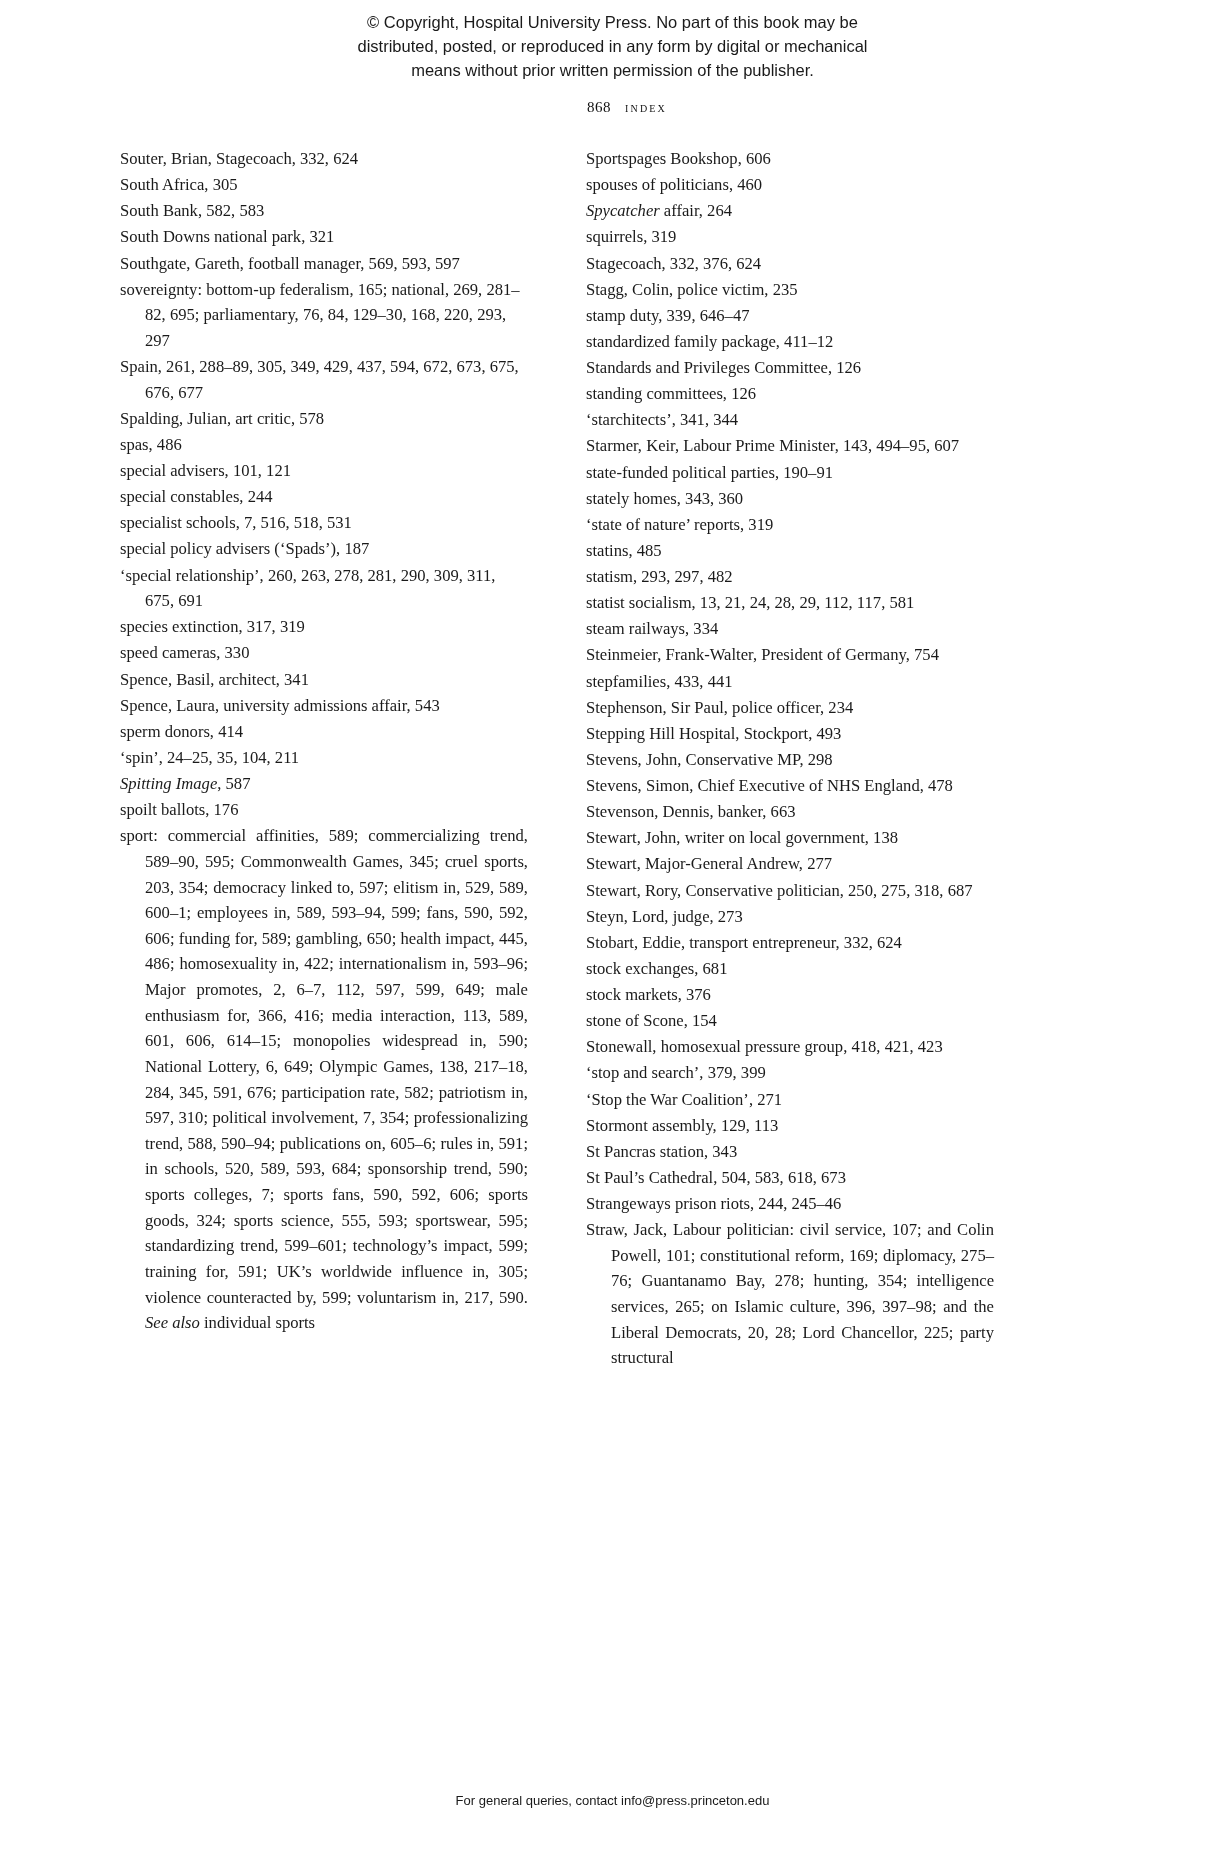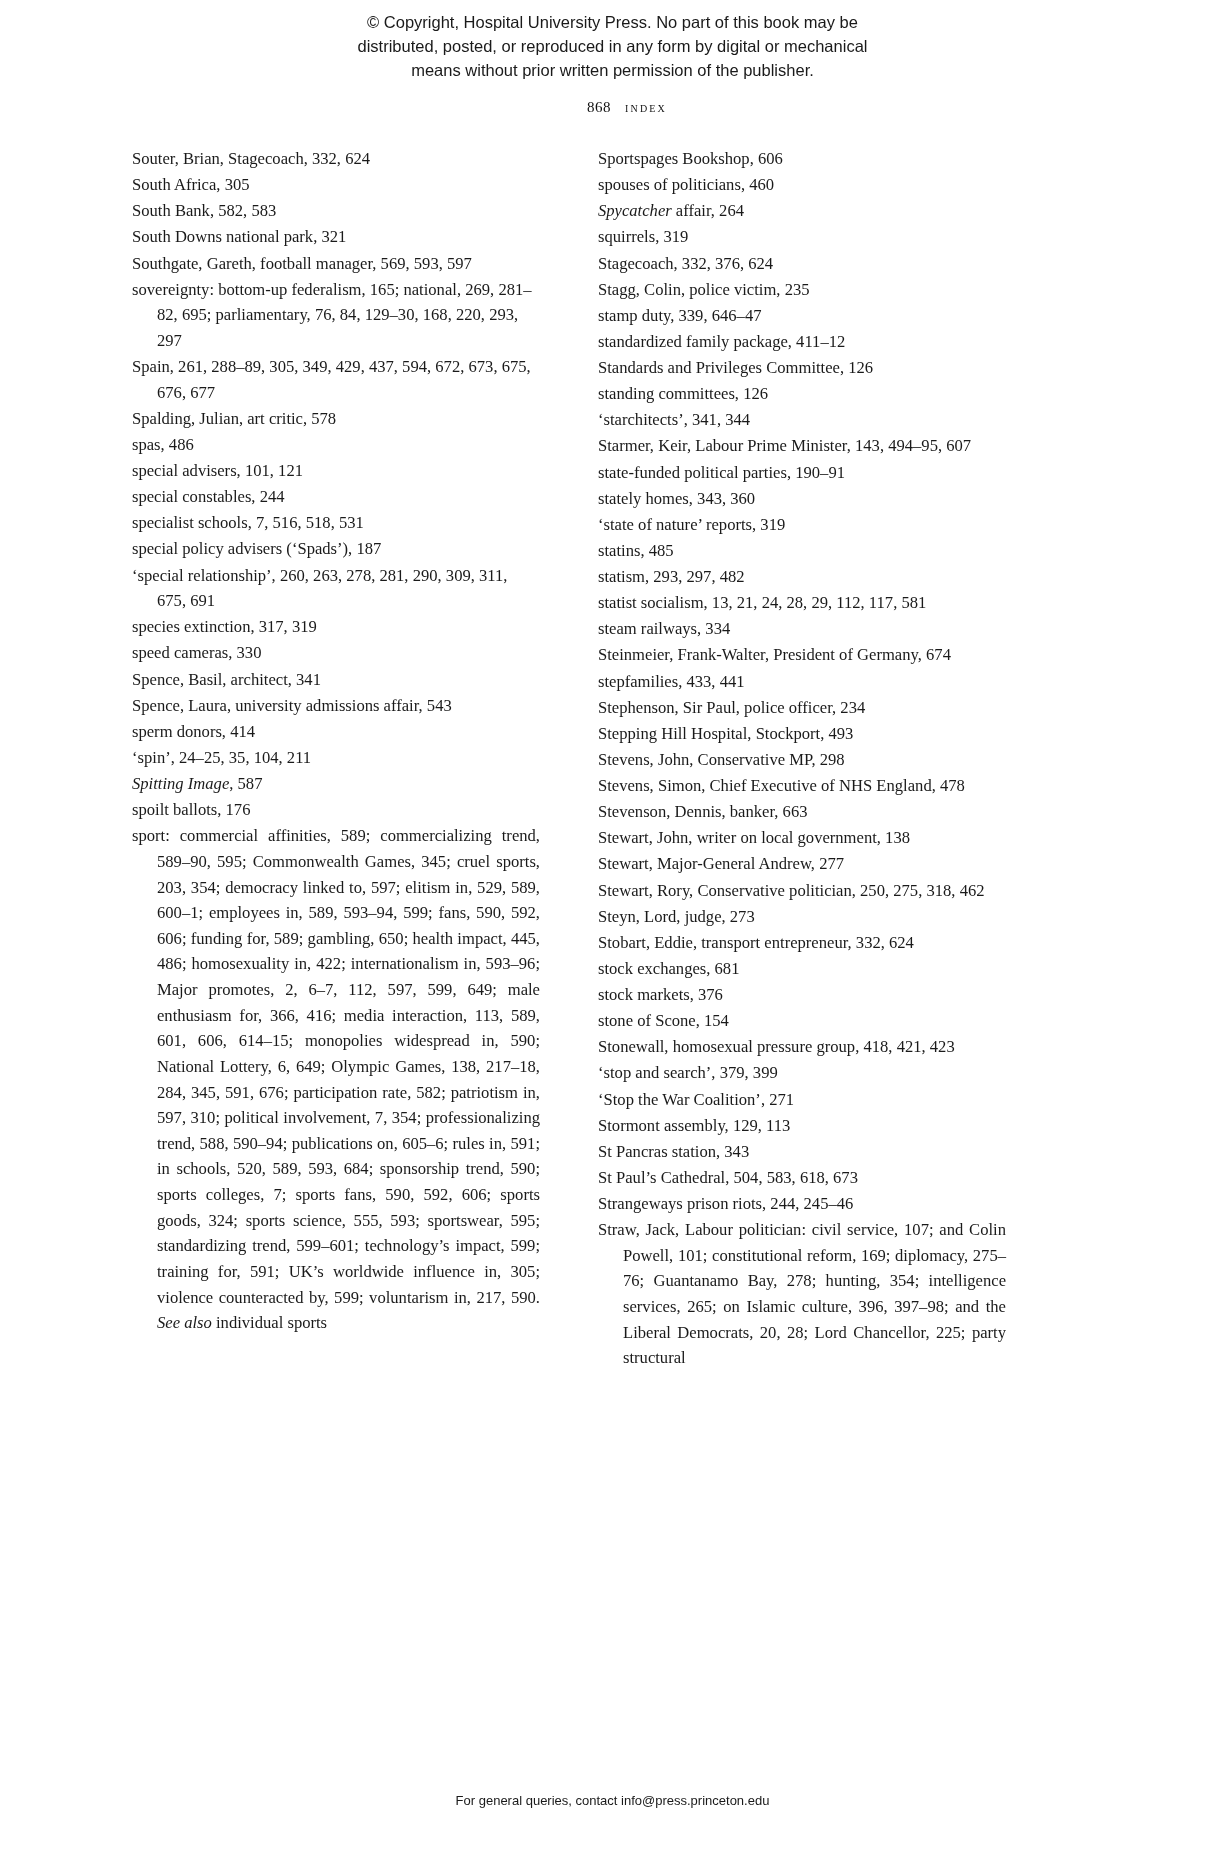--- a/index.html
+++ b/index.html
@@ -48,21 +48,21 @@
     margin-right: 14px;
   }
   .running-head .label {
     font-variant: small-caps;
     letter-spacing: 2.2px;
     font-size: 14px;
   }
   .columns {
     position: absolute;
     top: 146px;
-    left: 132px;
+    left: 120px;
     width: 1000px;
     display: flex;
     gap: 0;
   }
   .col {
     width: 408px;
   }
   .col.right {
     margin-left: 58px;
   }
@@ -148,30 +148,30 @@
         <p class="entry">standing committees, 126</p>
         <p class="entry">‘starchitects’, 341, 344</p>
         <p class="entry">Starmer, Keir, Labour Prime Minister, 143, 494–95, 607</p>
         <p class="entry">state-funded political parties, 190–91</p>
         <p class="entry">stately homes, 343, 360</p>
         <p class="entry">‘state of nature’ reports, 319</p>
         <p class="entry">statins, 485</p>
         <p class="entry">statism, 293, 297, 482</p>
         <p class="entry">statist socialism, 13, 21, 24, 28, 29, 112, 117, 581</p>
         <p class="entry">steam railways, 334</p>
-        <p class="entry">Steinmeier, Frank-Walter, President of Germany, 674</p>
+        <p class="entry">Steinmeier, Frank-Walter, President of Germany, 754</p>
         <p class="entry">stepfamilies, 433, 441</p>
         <p class="entry">Stephenson, Sir Paul, police officer, 234</p>
         <p class="entry">Stepping Hill Hospital, Stockport, 493</p>
         <p class="entry">Stevens, John, Conservative MP, 298</p>
         <p class="entry">Stevens, Simon, Chief Executive of NHS England, 478</p>
         <p class="entry">Stevenson, Dennis, banker, 663</p>
         <p class="entry">Stewart, John, writer on local government, 138</p>
         <p class="entry">Stewart, Major-General Andrew, 277</p>
-        <p class="entry">Stewart, Rory, Conservative politician, 250, 275, 318, 462</p>
+        <p class="entry">Stewart, Rory, Conservative politician, 250, 275, 318, 687</p>
         <p class="entry">Steyn, Lord, judge, 273</p>
         <p class="entry">Stobart, Eddie, transport entrepreneur, 332, 624</p>
         <p class="entry">stock exchanges, 681</p>
         <p class="entry">stock markets, 376</p>
         <p class="entry">stone of Scone, 154</p>
         <p class="entry">Stonewall, homosexual pressure group, 418, 421, 423</p>
         <p class="entry">‘stop and search’, 379, 399</p>
         <p class="entry">‘Stop the War Coalition’, 271</p>
         <p class="entry">Stormont assembly, 129, 113</p>
         <p class="entry">St Pancras station, 343</p>

